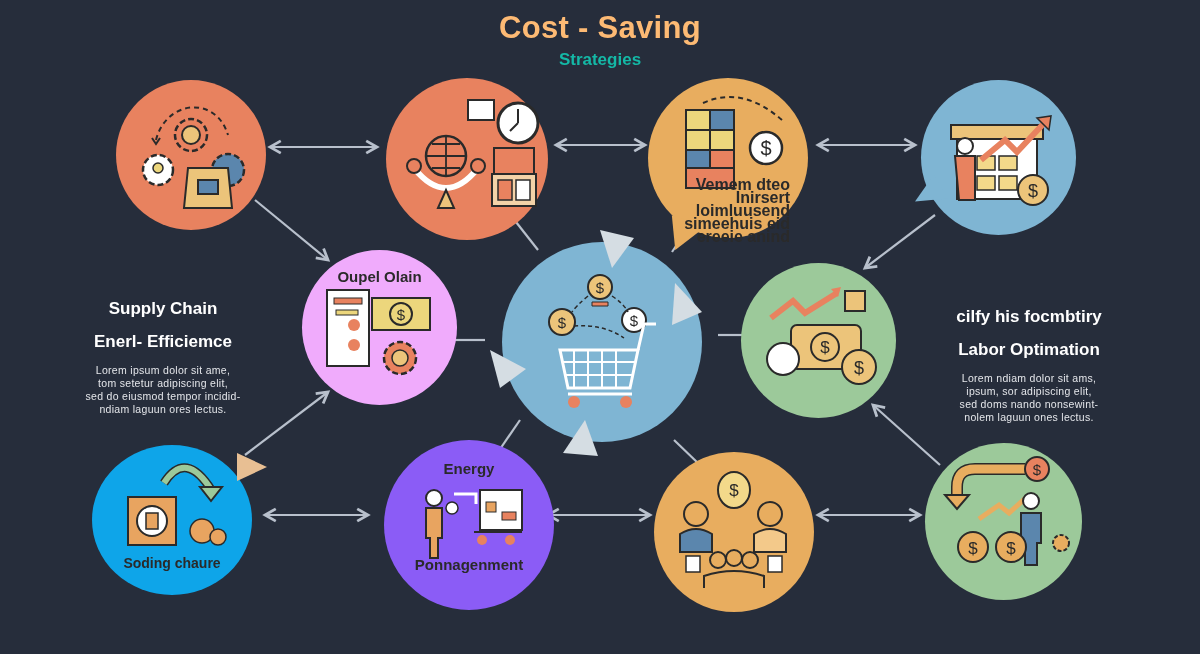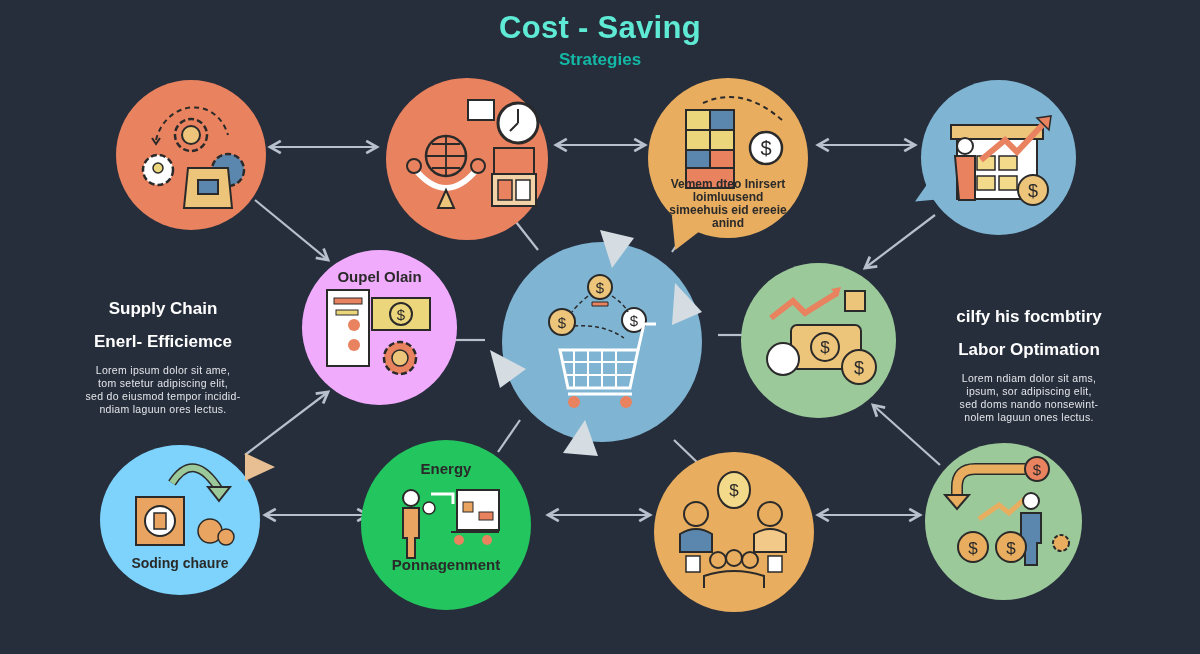--- a/index.html
+++ b/index.html
@@ -1,17 +1,17 @@
 <!DOCTYPE html>
 <html><head>
 <meta charset="utf-8">
 <style>
   html,body{margin:0;padding:0;}
   body{width:1200px;height:654px;background:#262d3b;overflow:hidden;position:relative;font-family:"Liberation Sans",sans-serif;}
-  .title{position:absolute;left:0;width:1200px;top:10px;text-align:center;color:#5eead4;font-weight:bold;font-size:31px;letter-spacing:0.3px;}
+  .title{position:absolute;left:0;width:1200px;top:10px;text-align:center;color:#fdba74;font-weight:bold;font-size:31px;letter-spacing:0.3px;}
   .subtitle{position:absolute;left:0;width:1200px;top:50px;text-align:center;color:#14b8a6;font-weight:bold;font-size:17px;}
   .circle{position:absolute;border-radius:50%;}
   .circle svg{position:absolute;left:0;top:0;}
   .clabel{position:absolute;left:0;width:100%;text-align:center;font-weight:bold;color:#2a2a2a;}
   .side{position:absolute;color:#fff;}
   .side h2{margin:12px;font-size:17px;font-weight:bold;line-height:21px;text-align:center;}
   .side p{margin:10px 0 0 0;font-size:10.5px;line-height:13px;color:#e4e6ea;text-align:center;letter-spacing:0.3px;}
   svg.connectors{position:absolute;left:0;top:0;}
 </style>
 </head>
@@ -89,21 +89,21 @@
     <rect x="38" y="32" width="24" height="20" fill="#ecd67c" stroke="#2a2a2a" stroke-width="2"></rect>
     <rect x="62" y="32" width="24" height="20" fill="#5b86ad" stroke="#2a2a2a" stroke-width="2"></rect>
     <rect x="38" y="52" width="24" height="20" fill="#ecd67c" stroke="#2a2a2a" stroke-width="2"></rect>
     <rect x="62" y="52" width="24" height="20" fill="#ecd67c" stroke="#2a2a2a" stroke-width="2"></rect>
     <rect x="38" y="72" width="24" height="18" fill="#5b86ad" stroke="#2a2a2a" stroke-width="2"></rect>
     <rect x="62" y="72" width="24" height="18" fill="#e8825f" stroke="#2a2a2a" stroke-width="2"></rect>
     <rect x="38" y="90" width="48" height="20" fill="#e8825f" stroke="#2a2a2a" stroke-width="2"></rect>
     <circle cx="118" cy="70" r="16" fill="#fff" stroke="#2a2a2a" stroke-width="2.5"></circle>
     <text x="118" y="77" text-anchor="middle" font-family="Liberation Sans, sans-serif" font-size="20" fill="#2a2a2a">$</text>
   </svg>
-  <div class="clabel" style="top:100px;left:18px;width:124px;font-size:12px;line-height:13px;">Vemem dteo Inirsert loimluusend simeehuis eid ereeie anind</div>
+  <div class="clabel" style="top:100px;left:18px;width:124px;font-size:16px;line-height:13px;text-align:right;">Vemem dteo Inirsert loimluusend simeehuis eid ereeie anind</div>
 </div>
 
 <div class="circle" style="left:921px;top:80px;width:155px;height:155px;background:#7fb5d3;">
   <div style="position:absolute;left:-8px;top:100px;width:0;height:0;border-top:14px solid transparent;border-bottom:14px solid transparent;border-right:30px solid #7fb5d3;transform:rotate(-30deg);"></div>
   <svg width="155" height="155" viewBox="0 0 155 155">
     <rect x="30" y="45" width="92" height="14" fill="#ecc47a" stroke="#2a2a2a" stroke-width="2"></rect>
     <rect x="36" y="59" width="80" height="60" fill="#fff" stroke="#2a2a2a" stroke-width="2"></rect>
     <rect x="56" y="76" width="18" height="14" fill="#f3d98a" stroke="#2a2a2a" stroke-width="1.5"></rect>
     <rect x="78" y="76" width="18" height="14" fill="#f3d98a" stroke="#2a2a2a" stroke-width="1.5"></rect>
     <rect x="56" y="96" width="18" height="14" fill="#f3d98a" stroke="#2a2a2a" stroke-width="1.5"></rect>
@@ -166,36 +166,36 @@
     <rect x="104" y="28" width="20" height="20" fill="#ecc47a" stroke="#2a2a2a" stroke-width="2"></rect>
     <rect x="50" y="62" width="70" height="44" rx="6" fill="#ecc47a" stroke="#2a2a2a" stroke-width="2"></rect>
     <circle cx="84" cy="84" r="14" fill="none" stroke="#2a2a2a" stroke-width="2"></circle>
     <text x="84" y="90" text-anchor="middle" font-family="Liberation Sans, sans-serif" font-size="17" fill="#2a2a2a">$</text>
     <circle cx="42" cy="96" r="16" fill="#fff" stroke="#2a2a2a" stroke-width="2"></circle>
     <circle cx="118" cy="104" r="17" fill="#ecc47a" stroke="#2a2a2a" stroke-width="2"></circle>
     <text x="118" y="111" text-anchor="middle" font-family="Liberation Sans, sans-serif" font-size="18" fill="#2a2a2a">$</text>
   </svg>
 </div>
 
-<div class="circle" style="left:100px;top:445px;width:160px;height:150px;background:#7dd3fc;">
+<div class="circle" style="left:92px;top:445px;width:160px;height:150px;background:#0ea5e9;">
   <div style="position:absolute;left:145px;top:8px;width:0;height:0;border-top:14px solid transparent;border-bottom:14px solid transparent;border-left:30px solid #e8bf93;"></div>
   <svg width="160" height="150" viewBox="0 0 160 150">
     <path d="M72 38 q22 -34 48 8" fill="none" stroke="#2a2a2a" stroke-width="9"></path>
     <path d="M72 38 q22 -34 48 8" fill="none" stroke="#9cc99a" stroke-width="6"></path>
     <path d="M108 42 h22 l-11 14 z" fill="#9cc99a" stroke="#2a2a2a" stroke-width="2"></path>
     <rect x="36" y="52" width="48" height="48" fill="#e8a460" stroke="#2a2a2a" stroke-width="2"></rect>
     <circle cx="60" cy="76" r="15" fill="#fff" stroke="#2a2a2a" stroke-width="2"></circle>
     <rect x="54" y="68" width="12" height="16" fill="#e8a460" stroke="#2a2a2a" stroke-width="1.5"></rect>
     <circle cx="110" cy="86" r="12" fill="#e8a460" stroke="#2a2a2a" stroke-width="1.5"></circle>
     <circle cx="126" cy="92" r="8" fill="#e8a460" stroke="#2a2a2a" stroke-width="1.5"></circle>
   </svg>
   <div class="clabel" style="top:110px;font-size:14px;">Soding chaure</div>
 </div>
 
-<div class="circle" style="left:361px;top:440px;width:170px;height:170px;background:#22c55e;">
+<div class="circle" style="left:384px;top:440px;width:170px;height:170px;background:#8b5cf6;">
   <div class="clabel" style="top:20px;font-size:15px;">Energy</div>
   <svg width="170" height="170" viewBox="0 0 170 170">
     <circle cx="50" cy="58" r="8" fill="#fff" stroke="#2a2a2a" stroke-width="2"></circle>
     <path d="M42 68 h16 v30 h-4 v20 h-8 v-20 h-4 z" fill="#e8a460" stroke="#2a2a2a" stroke-width="2"></path>
     <circle cx="68" cy="68" r="6" fill="#fff" stroke="#2a2a2a" stroke-width="1.5"></circle>
     <path d="M70 54 h22 v10" fill="none" stroke="#fff" stroke-width="3"></path>
     <rect x="96" y="50" width="42" height="40" fill="#fff" stroke="#2a2a2a" stroke-width="2"></rect>
     <rect x="102" y="62" width="10" height="10" fill="#e8a460" stroke="#2a2a2a" stroke-width="1"></rect>
     <rect x="118" y="72" width="14" height="8" fill="#e8825f" stroke="#2a2a2a" stroke-width="1"></rect>
     <path d="M90 92 h48" stroke="#2a2a2a" stroke-width="2"></path>

